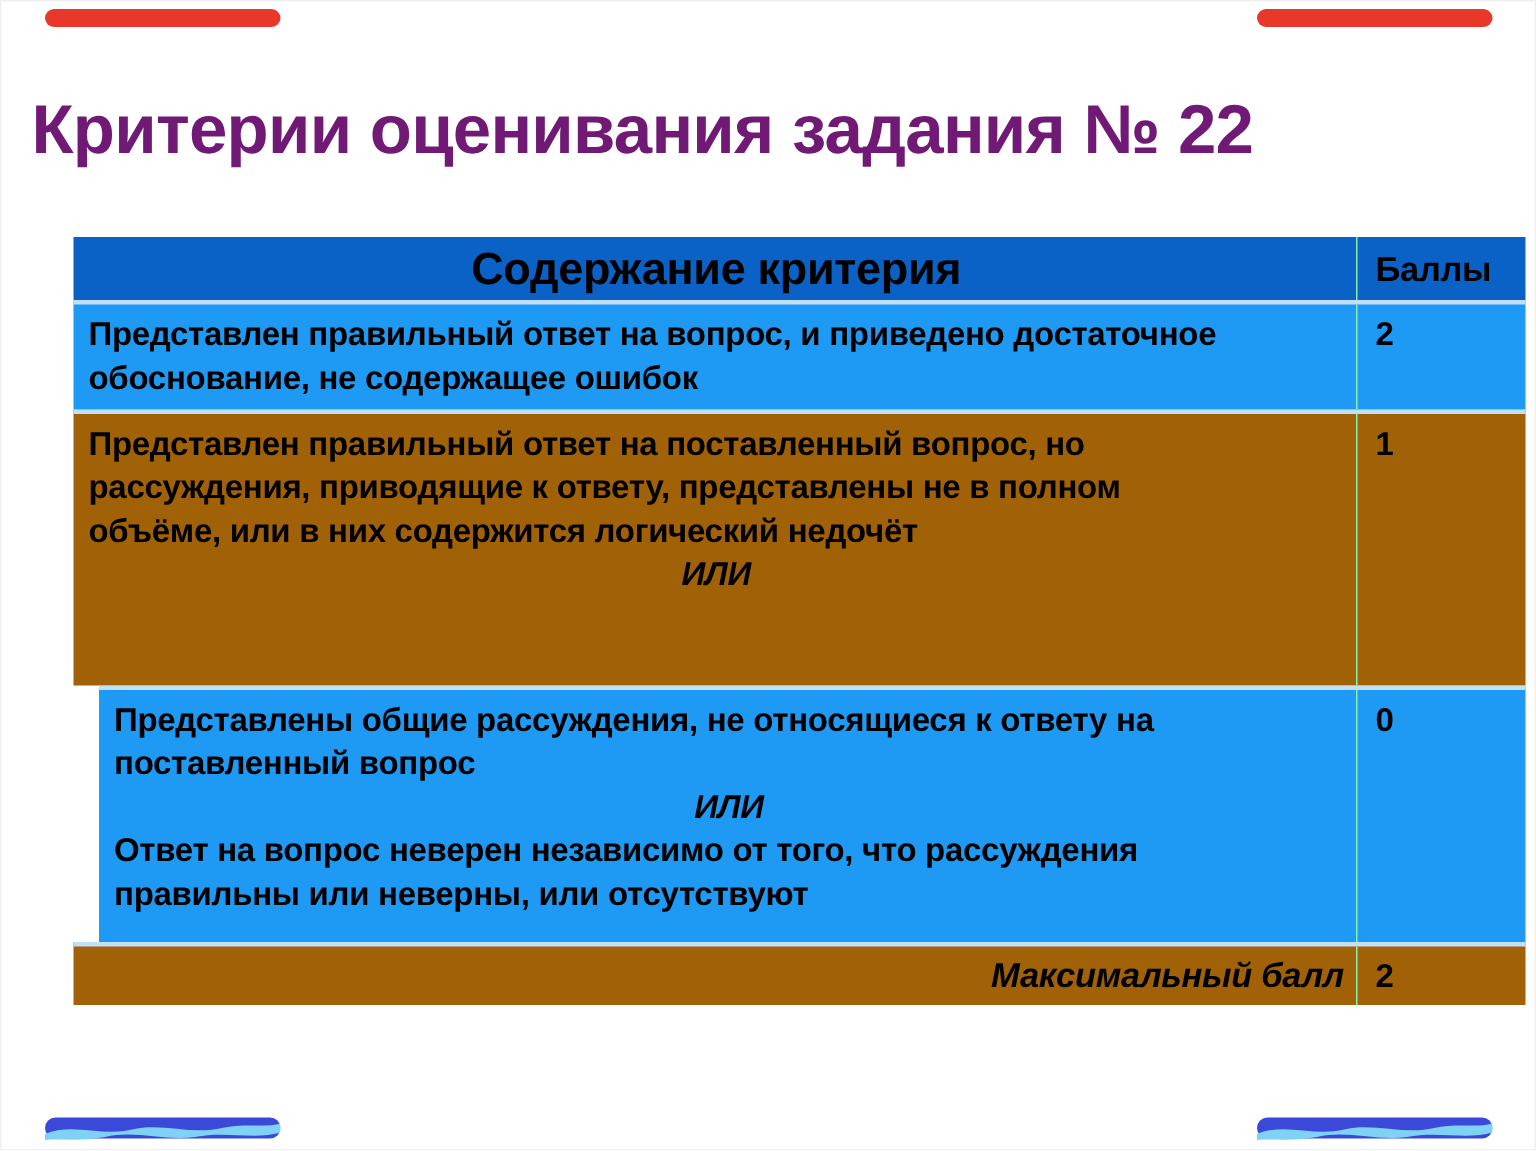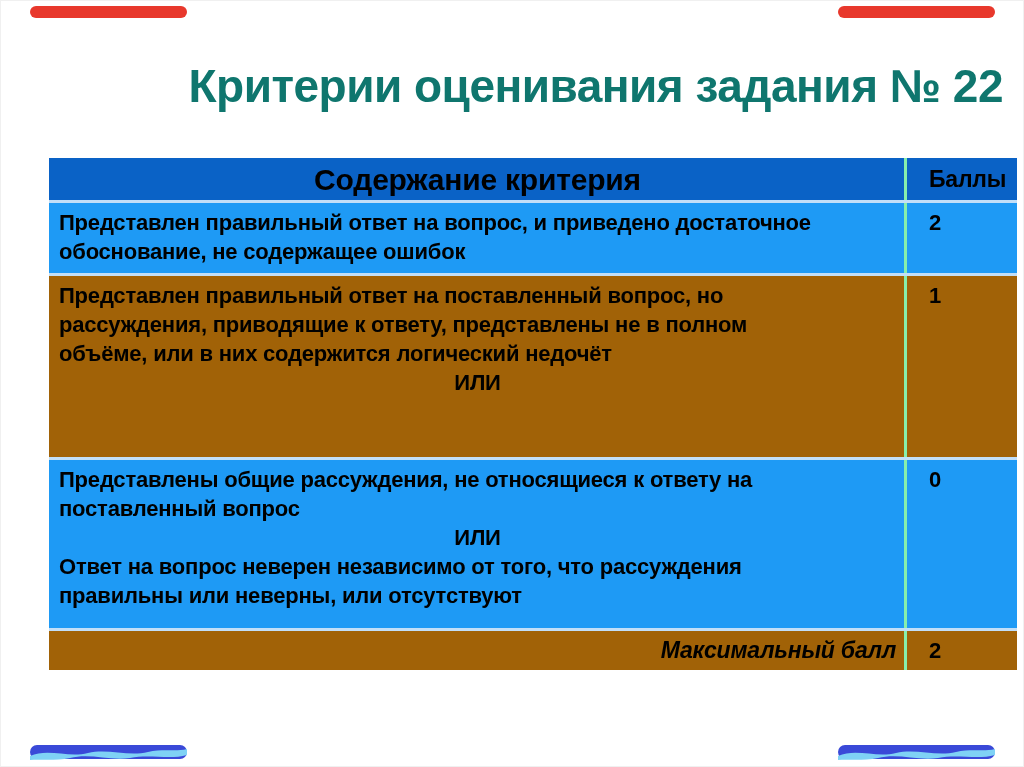--- a/index.html
+++ b/index.html
@@ -22,69 +22,69 @@
   .decor-red.right { right:28px; }
   .decor-wave {
     position:absolute; bottom:5px; width:157px; height:18px;
   }
   .decor-wave.left  { left:29px; }
   .decor-wave.right { right:28px; }
 
   
   .title {
     position:absolute; top:58px; left:20px; right:20px;
-    text-align:right;
+    text-align:left;
     font-size:46px; font-weight:bold; letter-spacing:-0.5px;
-    color:#0f766e;
+    color:#701a75;
     white-space:nowrap;
   }
 
   
   .tbl {
     position:absolute; left:48px; top:157px; width:968px;
     display:flex; flex-direction:column;
     font-size:22px; font-weight:bold; color:#000;
     letter-spacing:-0.2px;
     line-height:29px;
   }
   .tr { display:flex; box-sizing:border-box; }
   .tr + .tr { border-top:3px solid #C2DFF8; }
   .tr.head  { background:#0A62C6; min-height:42px; }
   .tr.vivid { background:#1E9AF5; }
   .tr.pale  { background:#a16207; }
   .tr.r1 { min-height:73px; }
   .tr.r2 { min-height:184px; }
-  .tr.r3 { min-height:171px; }
+  .tr.r3 { min-height:171px;margin-left:17px; }
   .tr.foot { min-height:40px; }
 
   .td-content {
     flex:1 1 auto; box-sizing:border-box;
     padding:5px 8px 5px 10px;
   }
   .td-points {
     flex:0 0 113px; box-sizing:border-box;
-    border-left:3px solid #86efac;
-    padding:5px 4px 5px 22px;
+    border-left:1px solid #86efac;
+    padding:5px 4px 5px 12px;
   }
   .tr.head .td-content {
     display:flex; align-items:center; justify-content:center;
     font-size:30px; padding-top:2px; padding-bottom:2px;
   }
   .tr.head .td-points {
     display:flex; align-items:center; justify-content:flex-start;
     font-size:23px; padding-top:2px; padding-bottom:2px;
   }
   .tr.foot .td-content {
     display:flex; align-items:center; justify-content:flex-end;
     font-style:italic; font-size:23px; 
   }
   .tr.foot .td-points { display:flex; align-items:center; }
 
   .para { margin:0; white-space:pre-line; }
-  .para.center { text-align:center; }
+  .para.center { text-align:center;font-style:italic; }
 </style>
 </head>
 <body>
 
 <div class="slide">
 
   <div class="decor-red left"></div>
   <div class="decor-red right"></div>
 
   <svg class="decor-wave left" viewBox="0 0 157 18" xmlns="http://www.w3.org/2000/svg">

